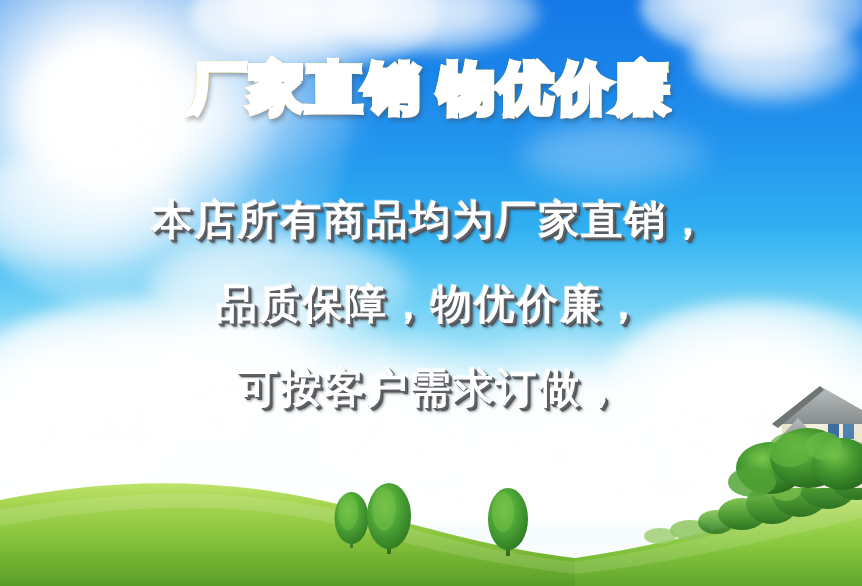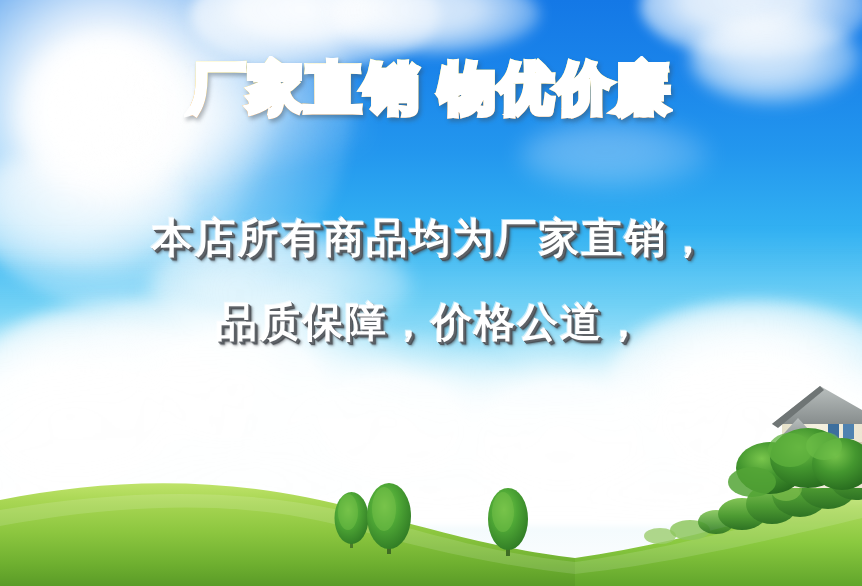--- a/index.html
+++ b/index.html
@@ -103,21 +103,21 @@
   
   .headline-wrap {
     position:absolute;
     left:0; top:58px;
     width:862px;
     text-align:center;
     z-index:6;
   }
   .headline {
     display:inline-block;
-    font-family:Liberation Sans, sans-serif;
+    font-family:Liberation Serif, serif;
     font-size:55px;
     font-weight:bold;
     letter-spacing:3px;
     line-height:1.12;
     background:linear-gradient(180deg,
       #ffe82a 0%,
       #ffe020 20%,
       #ffc407 46%,
       #fba006 68%,
       #f4830a 88%,
@@ -127,21 +127,21 @@
     color:transparent;
     -webkit-text-fill-color:transparent;
     paint-order:stroke fill;
     -webkit-text-stroke:6px #ffffff;
     filter:drop-shadow(2px 3px 2px rgba(60,70,80,0.40));
   }
 
   
   .body-wrap {
     position:absolute;
-    left:0; top:196px;
+    left:0; top:178px;
     width:862px;
     text-align:center;
     z-index:5;
   }
   .body-line {
     font-family:"DejaVu Sans","Liberation Sans",sans-serif;
     font-size:41px;
     font-weight:bold;
     letter-spacing:2px;
     line-height:84px;
@@ -290,16 +290,17 @@
     <ellipse cx="112" cy="26" rx="18" ry="14" fill="#6cbd46" opacity="0.65"></ellipse>
     <ellipse cx="40" cy="62" rx="24" ry="15" fill="#54a436" opacity="0.85"></ellipse>
   </svg>
 
   <div class="headline-wrap">
     <span class="headline">厂家直销  物优价廉</span>
   </div>
 
   <div class="body-wrap">
     <div class="body-line">本店所有商品均为厂家直销，</div>
-    <div class="body-line">品质保障，价格公道，</div>
+    <div class="body-line">品质保障，物优价廉，</div>
+    <div class="body-line">可按客户需求订做，</div>
   </div>
 
 </div>
 
 </body></html>

